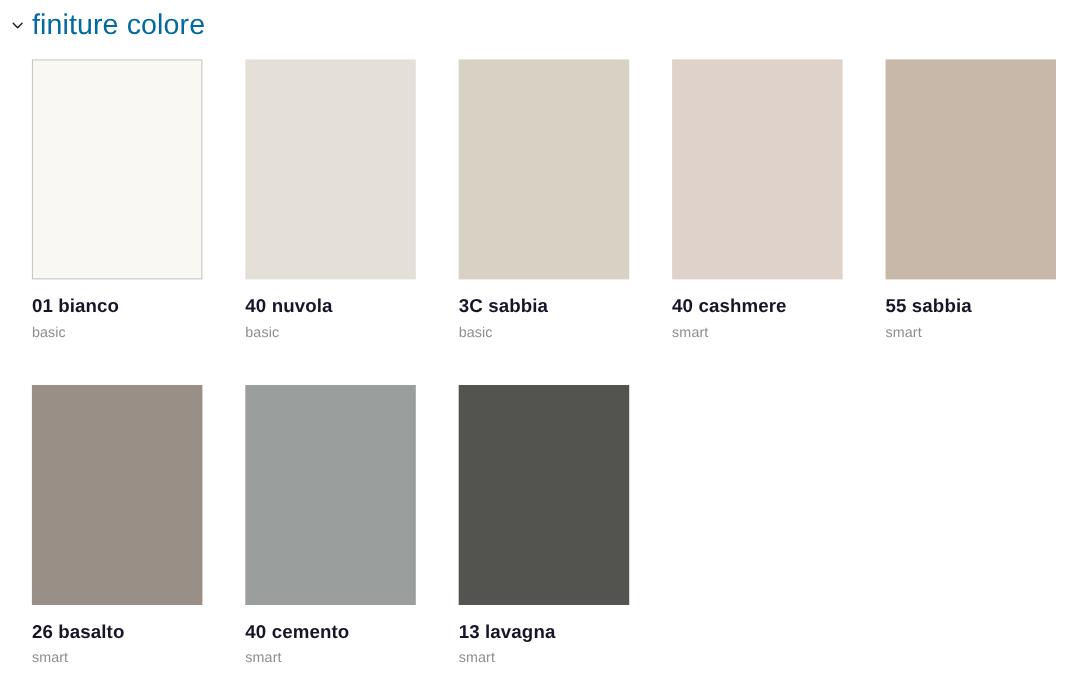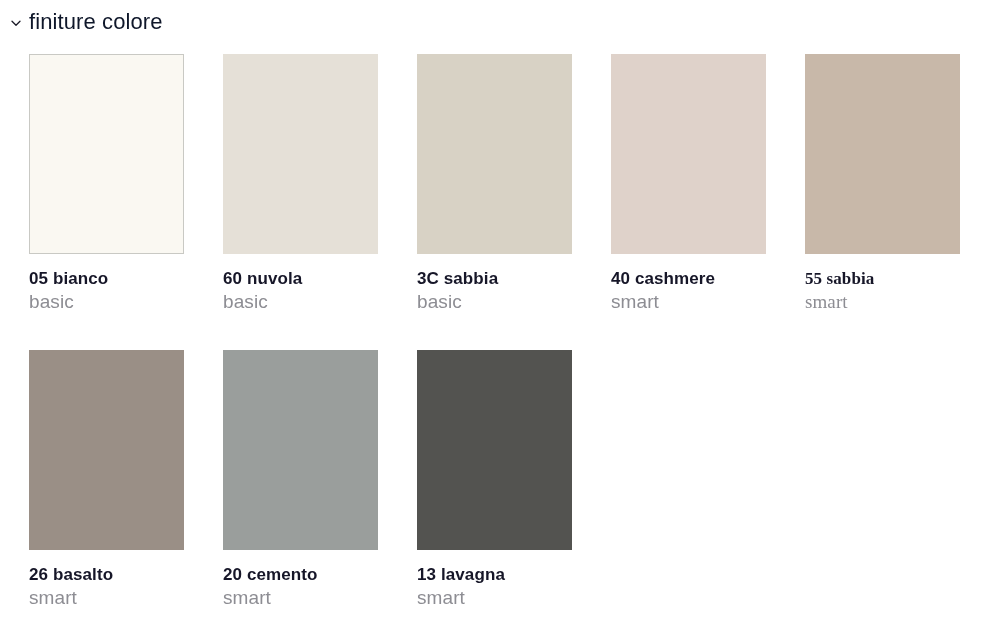--- a/index.html
+++ b/index.html
@@ -34,23 +34,23 @@
   .chevron-icon {
     display: block;
     width: 12px;
     height: 12px;
     flex: 0 0 auto;
     position: relative;
     top: 1px;
   }
   .chevron-icon svg { display: block; }
   .section-title {
-    font-size: 22px;
+    font-size: 26px;
     font-weight: 400;
-    color: #0f172a;
+    color: #0369a1;
     letter-spacing: 0.1px;
     line-height: 28px;
     white-space: nowrap;
   }
 
   
   .swatch-grid {
     position: absolute;
     left: 29px;
     top: 54px;
@@ -58,21 +58,20 @@
     display: flex;
     flex-wrap: wrap;
   }
   .swatch-card {
     width: 155px;
     margin-right: 39px;
     margin-bottom: 40px;
   }
   .swatch-card:nth-child(5n) {
     margin-right: 0;
-    font-family: Liberation Serif, serif;
   }
   .swatch-chip {
     width: 155px;
     height: 200px;
     box-sizing: border-box;
     background: #ffffff;
   }
   .swatch-chip.bordered {
     border: 1px solid #c9c9c4;
   }
@@ -80,21 +79,21 @@
     margin-top: 14px;
     font-size: 17px;
     font-weight: 700;
     color: #161628;
     line-height: 21px;
     letter-spacing: 0.1px;
     white-space: nowrap;
   }
   .swatch-tier {
     margin-top: 5px;
-    font-size: 19px;
+    font-size: 13px;
     font-weight: 400;
     color: #8d8d93;
     line-height: 16px;
     letter-spacing: 0.1px;
     white-space: nowrap;
   }
 </style>
 </head>
 <body>
 
@@ -106,27 +105,27 @@
         <path d="M2 4.2 L6 8.2 L10 4.2" fill="none" stroke="#1b1b28" stroke-width="1.3" stroke-linecap="round" stroke-linejoin="round"></path>
       </svg>
     </span>
     <span class="section-title">finiture colore</span>
   </div>
 
   <div class="swatch-grid">
 
     <div class="swatch-card">
       <div class="swatch-chip bordered" style="background-color: rgb(250, 248, 242); border-color: rgb(201, 201, 196);"></div>
-      <div class="swatch-name">05 bianco</div>
+      <div class="swatch-name">01 bianco</div>
       <div class="swatch-tier">basic</div>
     </div>
 
     <div class="swatch-card">
       <div class="swatch-chip" style="background-color: rgb(229, 224, 215);"></div>
-      <div class="swatch-name">60 nuvola</div>
+      <div class="swatch-name">40 nuvola</div>
       <div class="swatch-tier">basic</div>
     </div>
 
     <div class="swatch-card">
       <div class="swatch-chip" style="background-color: rgb(216, 210, 197);"></div>
       <div class="swatch-name">3C sabbia</div>
       <div class="swatch-tier">basic</div>
     </div>
 
     <div class="swatch-card">
@@ -142,21 +141,21 @@
     </div>
 
     <div class="swatch-card">
       <div class="swatch-chip" style="background-color: rgb(154, 143, 134);"></div>
       <div class="swatch-name">26 basalto</div>
       <div class="swatch-tier">smart</div>
     </div>
 
     <div class="swatch-card">
       <div class="swatch-chip" style="background-color: rgb(154, 158, 156);"></div>
-      <div class="swatch-name">20 cemento</div>
+      <div class="swatch-name">40 cemento</div>
       <div class="swatch-tier">smart</div>
     </div>
 
     <div class="swatch-card">
       <div class="swatch-chip" style="background-color: rgb(83, 83, 80);"></div>
       <div class="swatch-name">13 lavagna</div>
       <div class="swatch-tier">smart</div>
     </div>
 
   </div>

